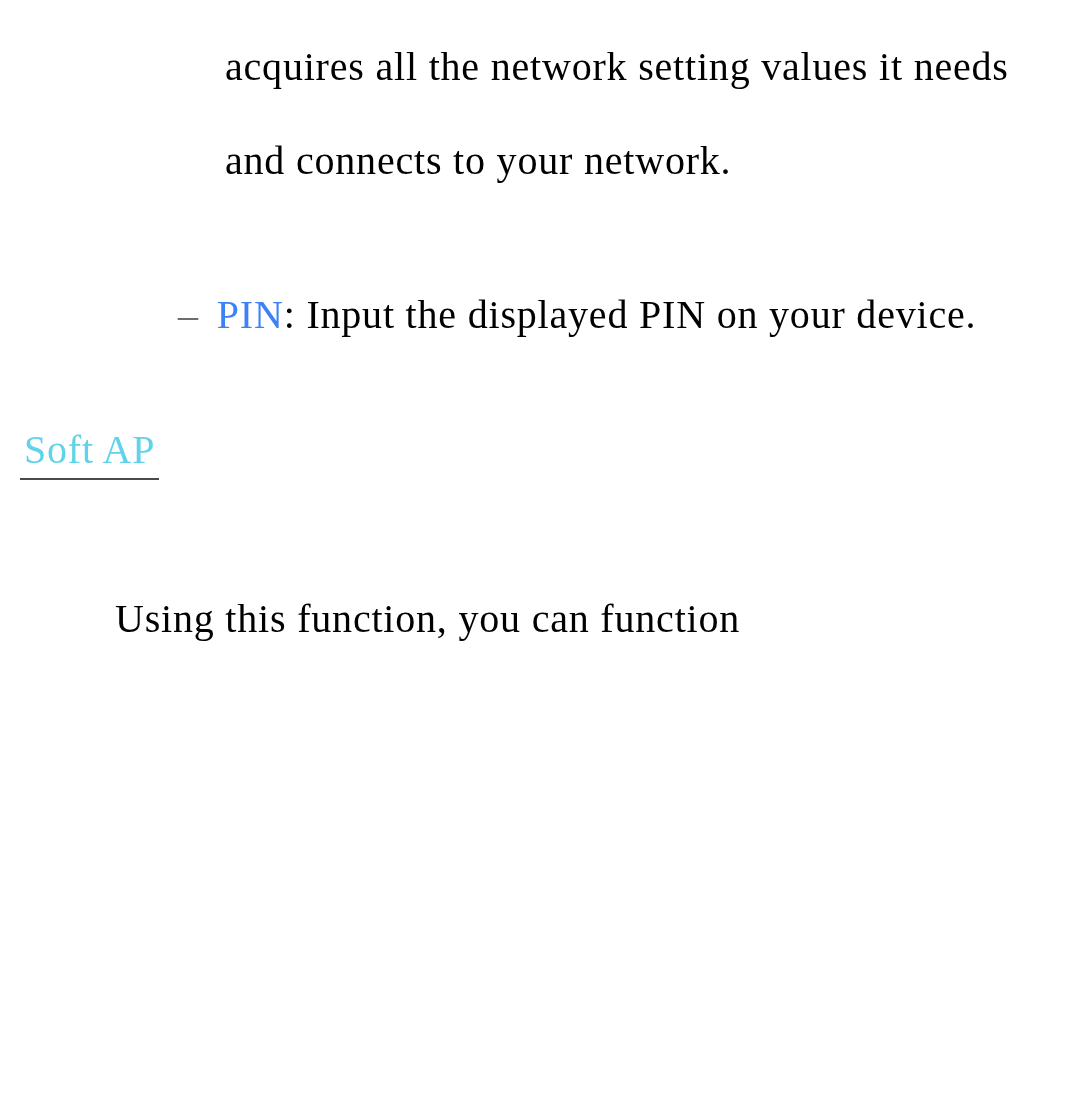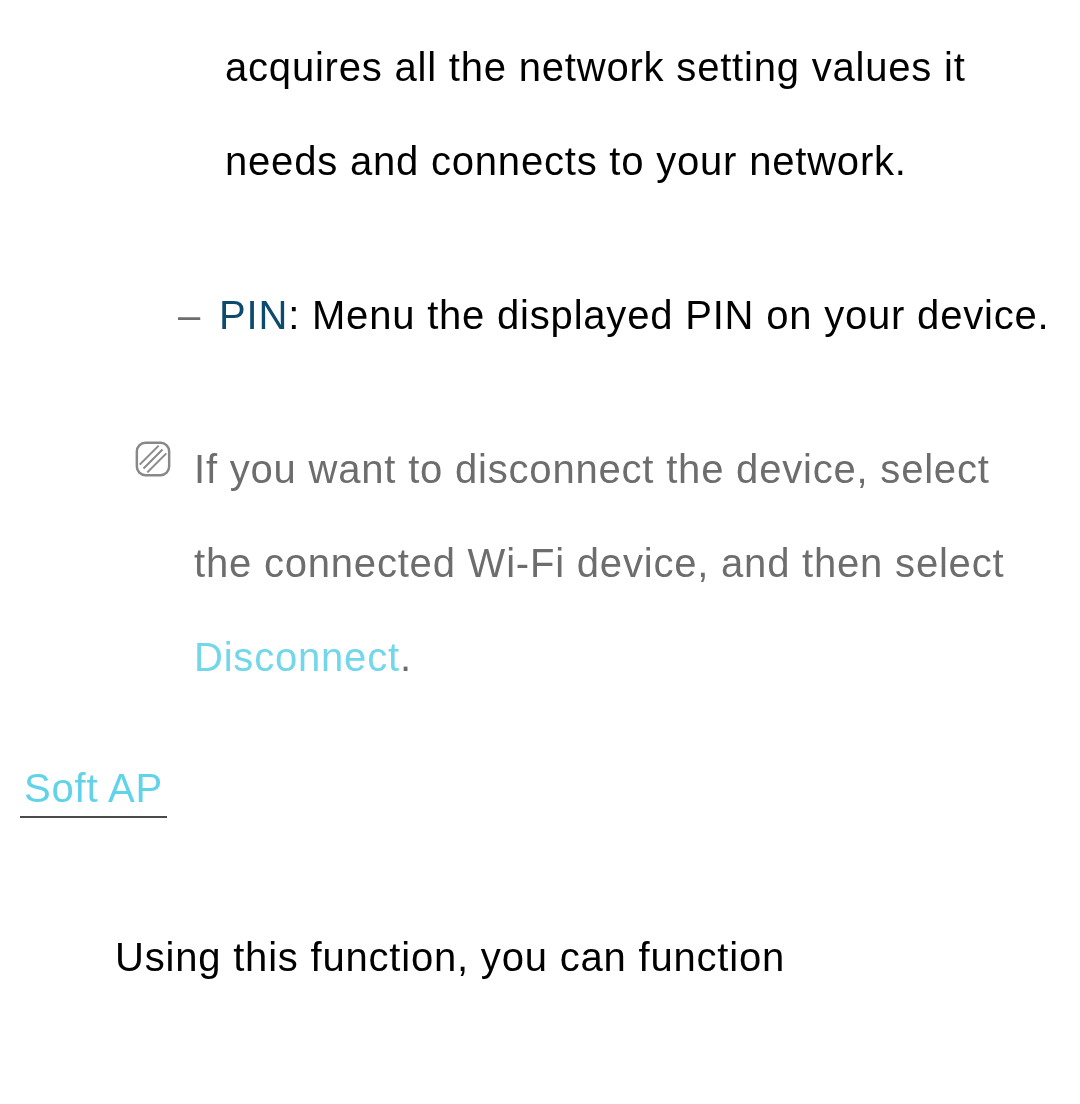--- a/index.html
+++ b/index.html
@@ -10,20 +10,21 @@
     background: #ffffff;
     font-family: "Helvetica Neue", Arial, sans-serif;
     font-size: 40px;
     color: #000000;
     overflow: hidden;
     letter-spacing: 0.8px;
   }
   .page {
     padding: 20px 24px 0 20px;
     box-sizing: border-box;
+    font-family: Liberation Serif, serif;
   }
   .para {
     margin: 0 0 60px 0;
     line-height: 2.35;
   }
   .indent-deep {
     margin-left: 205px;
     text-indent: 0;
   }
   .dash-item {
@@ -46,21 +47,21 @@
     flex: 0 0 auto;
     width: 40px;
     margin-right: 20px;
     padding-top: 18px;
   }
   .note-text {
     color: #6d6d6d;
     line-height: 2.35;
   }
   .cyan {
-    color: #0c4a6e;
+    color: #3b82f6;
   }
   .note-text .cyan {
     color: #72d7ea;
   }
   .section-heading {
     display: inline-block;
     color: #60d3e9;
     border-bottom: 2.5px solid #4a4a4a;
     padding: 0 4px 5px 4px;
     margin: 4px 0 52px 0;
@@ -93,36 +94,23 @@
   }
 </style>
 </head>
 <body>
 
 <div class="page">
 
   <p class="para indent-deep">acquires all the network setting values it needs and connects to your network.</p>
 
   <p class="para dash-item">
-    <span class="dash">–</span><span class="cyan">PIN</span><span>: </span><span>Menu the displayed PIN on your device.</span>
+    <span class="dash">–</span><span class="cyan">PIN</span><span>: </span><span>Input the displayed PIN on your device.</span>
   </p>
 
-  <div class="note-row">
-    <div class="note-icon-wrap">
-      <svg class="note-svg" viewBox="0 0 40 40">
-        <rect x="3" y="3" width="34" height="34" rx="9" ry="9"></rect>
-        <line x1="10" y1="30" x2="30" y2="10"></line>
-        <line x1="14" y1="34" x2="34" y2="14"></line>
-        <line x1="6" y1="26" x2="26" y2="6"></line>
-      </svg>
-    </div>
-    <div class="note-text">
-      <span>If you want to disconnect the device, select the connected Wi-Fi device, and then select </span><span class="cyan">Disconnect</span><span>.</span>
-    </div>
-  </div>
 
   <div>
     <span class="section-heading">Soft AP</span>
   </div>
 
 
   <p class="body-para">Using this function, you can function</p>
 
 </div>
 

